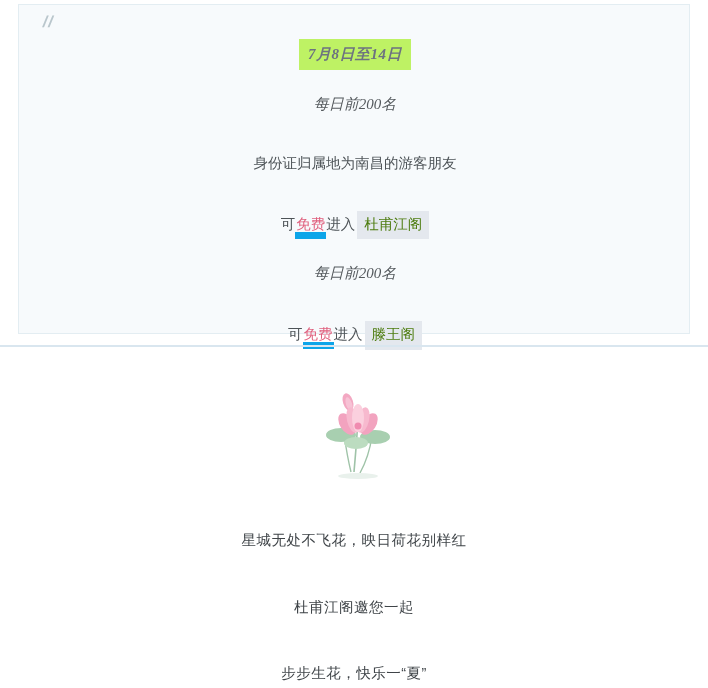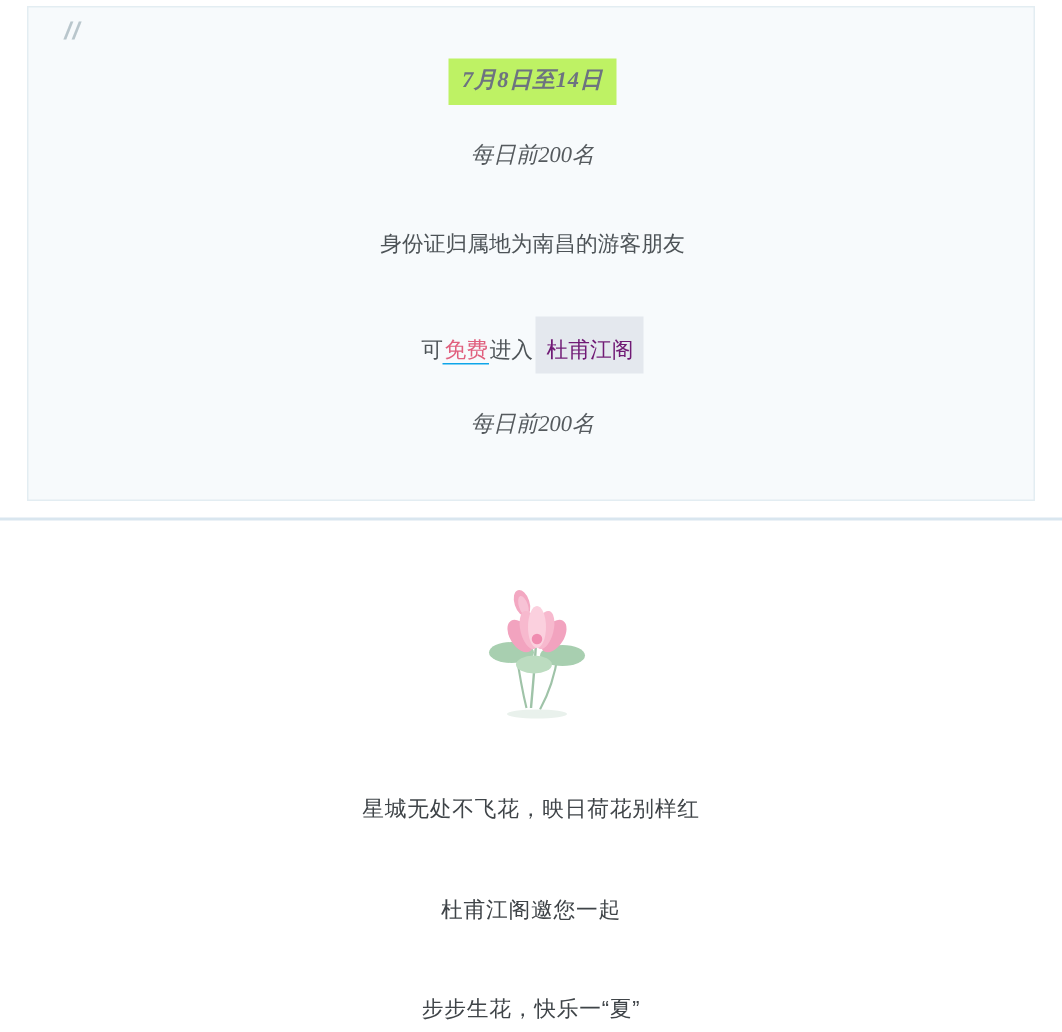--- a/index.html
+++ b/index.html
@@ -71,28 +71,28 @@
     color: #6d7380;
     padding: 3px 9px 4px 9px;
     font-style: italic;
     font-weight: bold;
     font-size: 15px;
     font-family: "Liberation Serif", serif;
     letter-spacing: 0.5px;
   }
   .free {
     color: #e0607e;
-    border-bottom: 1px solid #0ea5e9;
+    border-bottom: 7px solid #0ea5e9;
     padding: 0 1px;
   }
   .place {
     display: inline-block;
     background: #e4e8ee;
-    color: #701a75;
-    padding: 12px 7px 3px 7px;
+    color: #4d7c0f;
+    padding: 2px 7px 3px 7px;
     margin-left: 2px;
   }
 
   
   .divider {
     position: absolute;
     left: 0;
     top: 345px;
     width: 708px;
     height: 2px;
@@ -143,20 +143,23 @@
 
       <p class="line cn">身份证归属地为南昌的游客朋友</p>
 
       <p class="line cn">
         <span>可</span><span class="free">免费</span><span>进入</span><span class="place">杜甫江阁</span>
       </p>
 
       <p class="line">每日前200名</p>
 
 
+      <p class="line cn">
+        <span>可</span><span class="free">免费</span><span>进入</span><span class="place">滕王阁</span>
+      </p>
 
     </div>
   </div>
 
   <div class="divider"></div>
 
   <div class="lotus">
     <svg width="80" height="98" viewBox="0 0 80 98" xmlns="http://www.w3.org/2000/svg">
 
       <path d="M40 20 C40 42, 38 60, 36 84" stroke="#9fc3a8" stroke-width="1.6" fill="none"></path>

